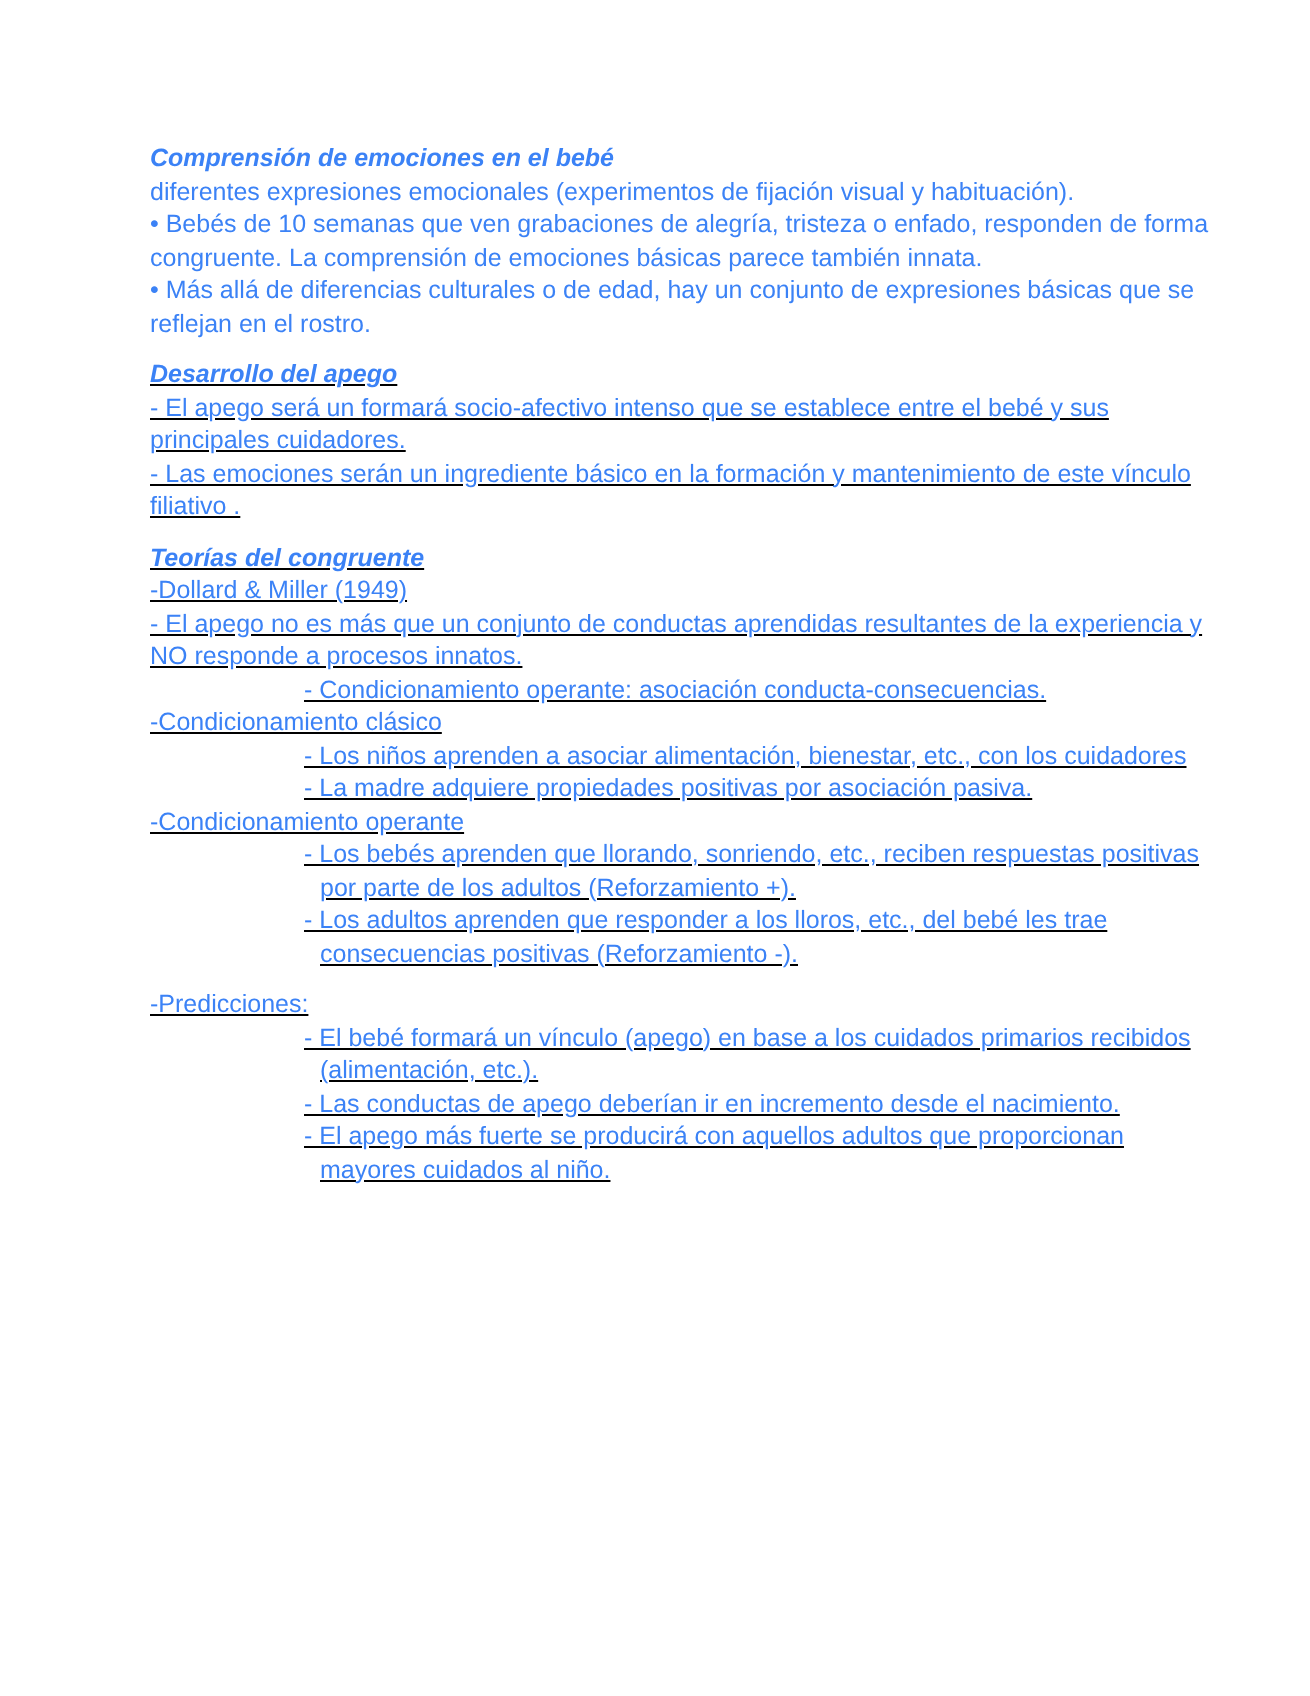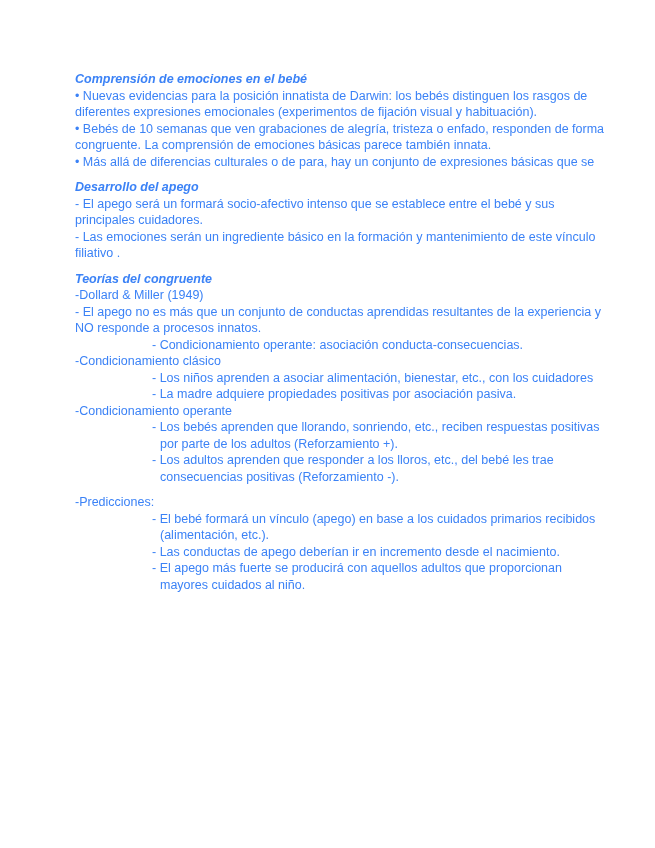--- a/index.html
+++ b/index.html
@@ -29,37 +29,37 @@
     font-size: 12.5px;
     line-height: 16.5px;
     color: #3b82f6;
     white-space: pre;
   }
   .h {
     font-weight: bold;
     font-style: italic;
   }
   .sec { margin: 0; padding: 0; }
-  .sec + .sec { margin-top: 9px; }
+  .sec + .sec { margin-top: 9px; text-decoration: underline; }
   .ind  { padding-left: 77px; }
   .indc { padding-left: 85px; }
 </style>
 </head>
 <body>
 
 <main class="page">
   <div class="content">
 
     <section class="sec">
       <div class="ln h">Comprensión de emociones en el bebé</div>
-      <div class="ln">• Nuevas evidencias para la posición innatista de Darwin: los bebés distinguen los rasgos de</div>
       <div class="ln">diferentes expresiones emocionales (experimentos de fijación visual y habituación).</div>
       <div class="ln">• Bebés de 10 semanas que ven grabaciones de alegría, tristeza o enfado, responden de forma</div>
       <div class="ln">congruente. La comprensión de emociones básicas parece también innata.</div>
-      <div class="ln">• Más allá de diferencias culturales o de para, hay un conjunto de expresiones básicas que se</div>
+      <div class="ln">• Más allá de diferencias culturales o de edad, hay un conjunto de expresiones básicas que se</div>
+      <div class="ln">reflejan en el rostro.</div>
     </section>
 
     <section class="sec">
       <div class="ln h">Desarrollo del apego</div>
       <div class="ln">- El apego será un formará socio-afectivo intenso que se establece entre el bebé y sus</div>
       <div class="ln">principales cuidadores.</div>
       <div class="ln">- Las emociones serán un ingrediente básico en la formación y mantenimiento de este vínculo</div>
       <div class="ln">filiativo .</div>
     </section>
 

